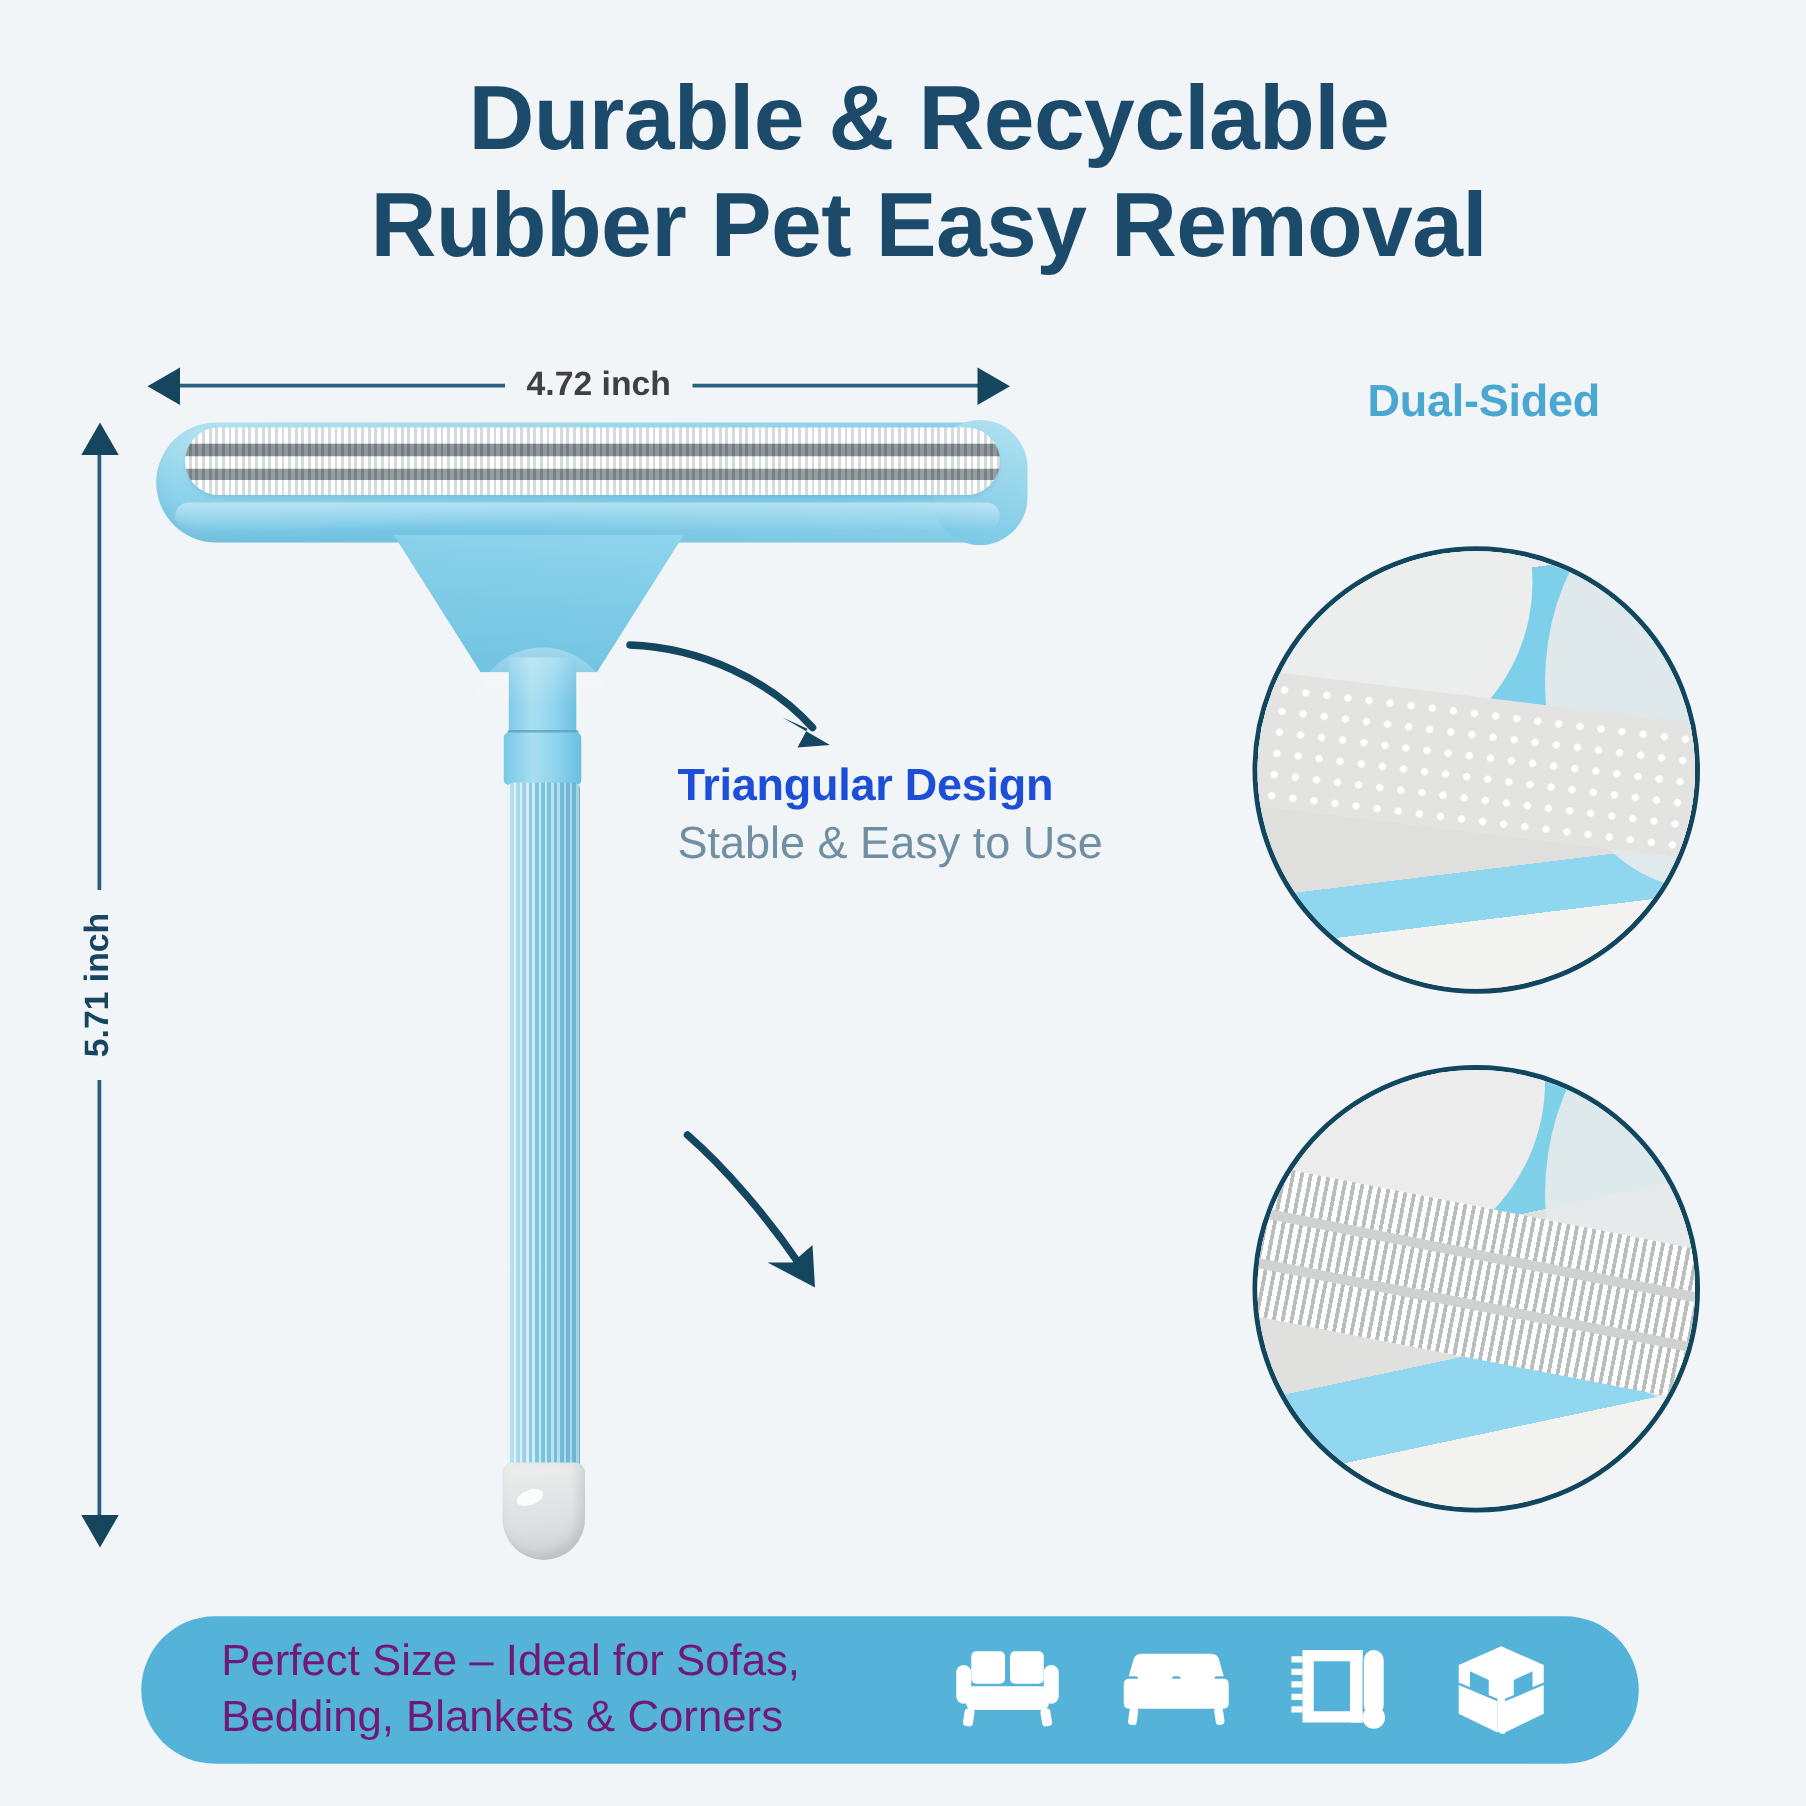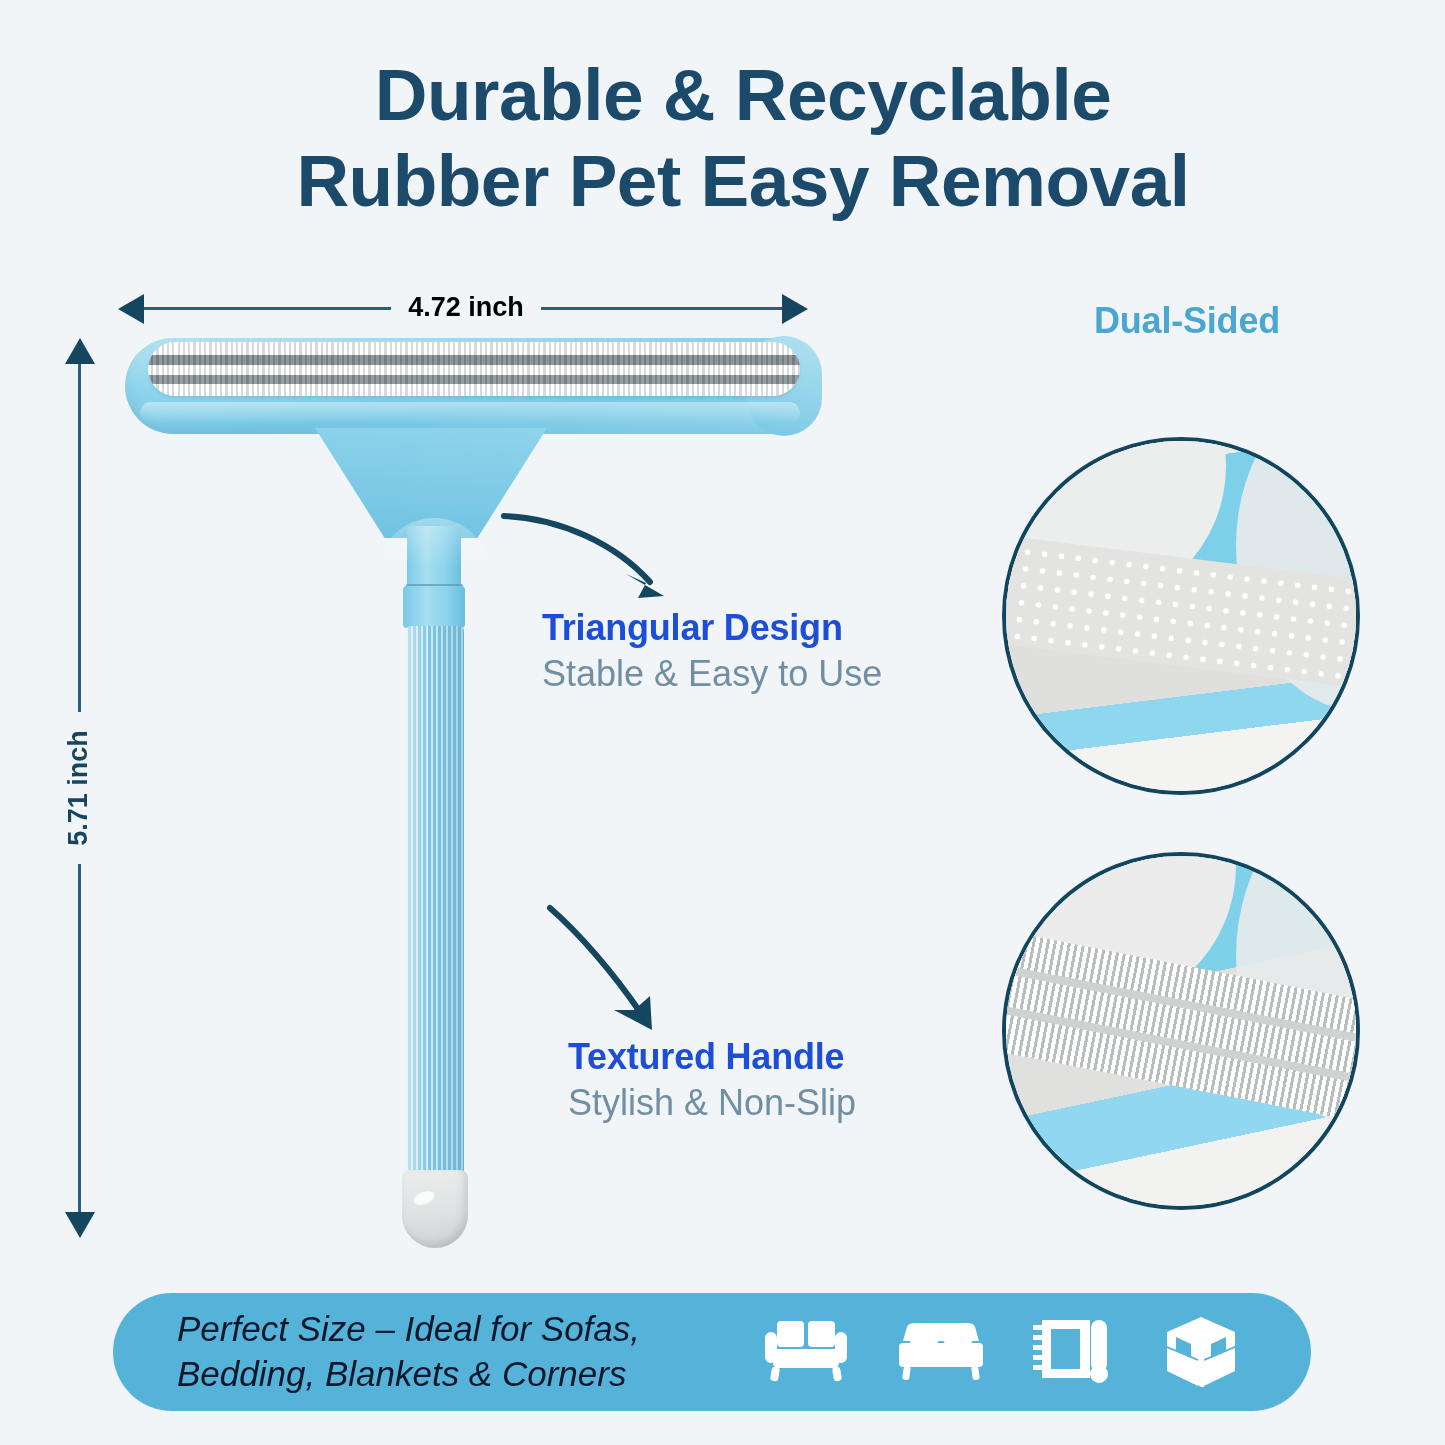--- a/index.html
+++ b/index.html
@@ -26,22 +26,22 @@
   }
   .title .l2 { display:block; }
 
   
   .hdim { position:absolute; left:118px; top:287px; width:690px; height:44px; }
   .hdim .bar {
     position:absolute; top:20px; left:22px; width:646px; height:3px;
     background:#2a5f7f;
   }
   .hdim .lbl {
-    position:absolute; left:3px; top:0; width:690px; text-align:center;
-    font-size:27px; font-weight:bold; color:#000000;
+    position:absolute; left:16px; top:0; width:690px; text-align:center;
+    font-size:27px; font-weight:bold; color:#404040;
     background:transparent;
   }
   .hdim .lblinner {
     background:#f2f5f7; padding:0 17px; display:inline-block;
     position:relative; top:5px;
   }
   .arrowhead { position:absolute; width:0; height:0; }
   .ah-left  { left:0;  top:7px;  border-top:15px solid transparent; border-bottom:15px solid transparent; border-right:26px solid #16455f; }
   .ah-right { right:0; top:7px;  border-top:15px solid transparent; border-bottom:15px solid transparent; border-left:26px solid #16455f; }
 
@@ -261,22 +261,22 @@
   }
 
   
   .banner {
     position:absolute; left:113px; top:1293px; width:1198px; height:118px;
     background:#55b3da;
     border-radius:59px;
     display:flex; align-items:center;
   }
   .banner-text {
-    color:#0f172a; font-size:35px; line-height:1.28;
-    margin-left:64px; white-space:nowrap;font-style:italic;
+    color:#701a75; font-size:35px; line-height:1.28;
+    margin-left:64px; white-space:nowrap;
   }
   .banner-icons {
     display:flex; align-items:center; gap:46px;
     margin-left:auto; margin-right:72px;
   }
   .banner-icons svg { display:block; }
 </style>
 </head>
 <body>
 
@@ -329,24 +329,20 @@
   <svg class="arrowsvg" id="arrow-hand" viewBox="0 0 170 140">
     <path d="M22,10 C52,36 86,76 112,114" stroke="#14465f" stroke-width="6" fill="none" stroke-linecap="round"></path>
     <path d="M86,112 L124,132 L122,98 L106,112 Z" fill="#14465f"></path>
   </svg>
 
   <div class="callout" id="callout-tri">
     <div class="h">Triangular Design</div>
     <div class="s">Stable &amp; Easy to Use</div>
   </div>
 
-  <div class="callout" id="callout-hand">
-    <div class="h">Textured Handle</div>
-    <div class="s">Stylish &amp; Non-Slip</div>
-  </div>
 
   <div class="rpanel">
     <div class="h">Dual-Sided</div>
   </div>
 
   <div class="circle" id="circle-dots">
     <div class="c1-bg"></div>
     <div class="c1-curve"></div>
     <div class="c1-curve2"></div>
     <div class="c1-dots">

